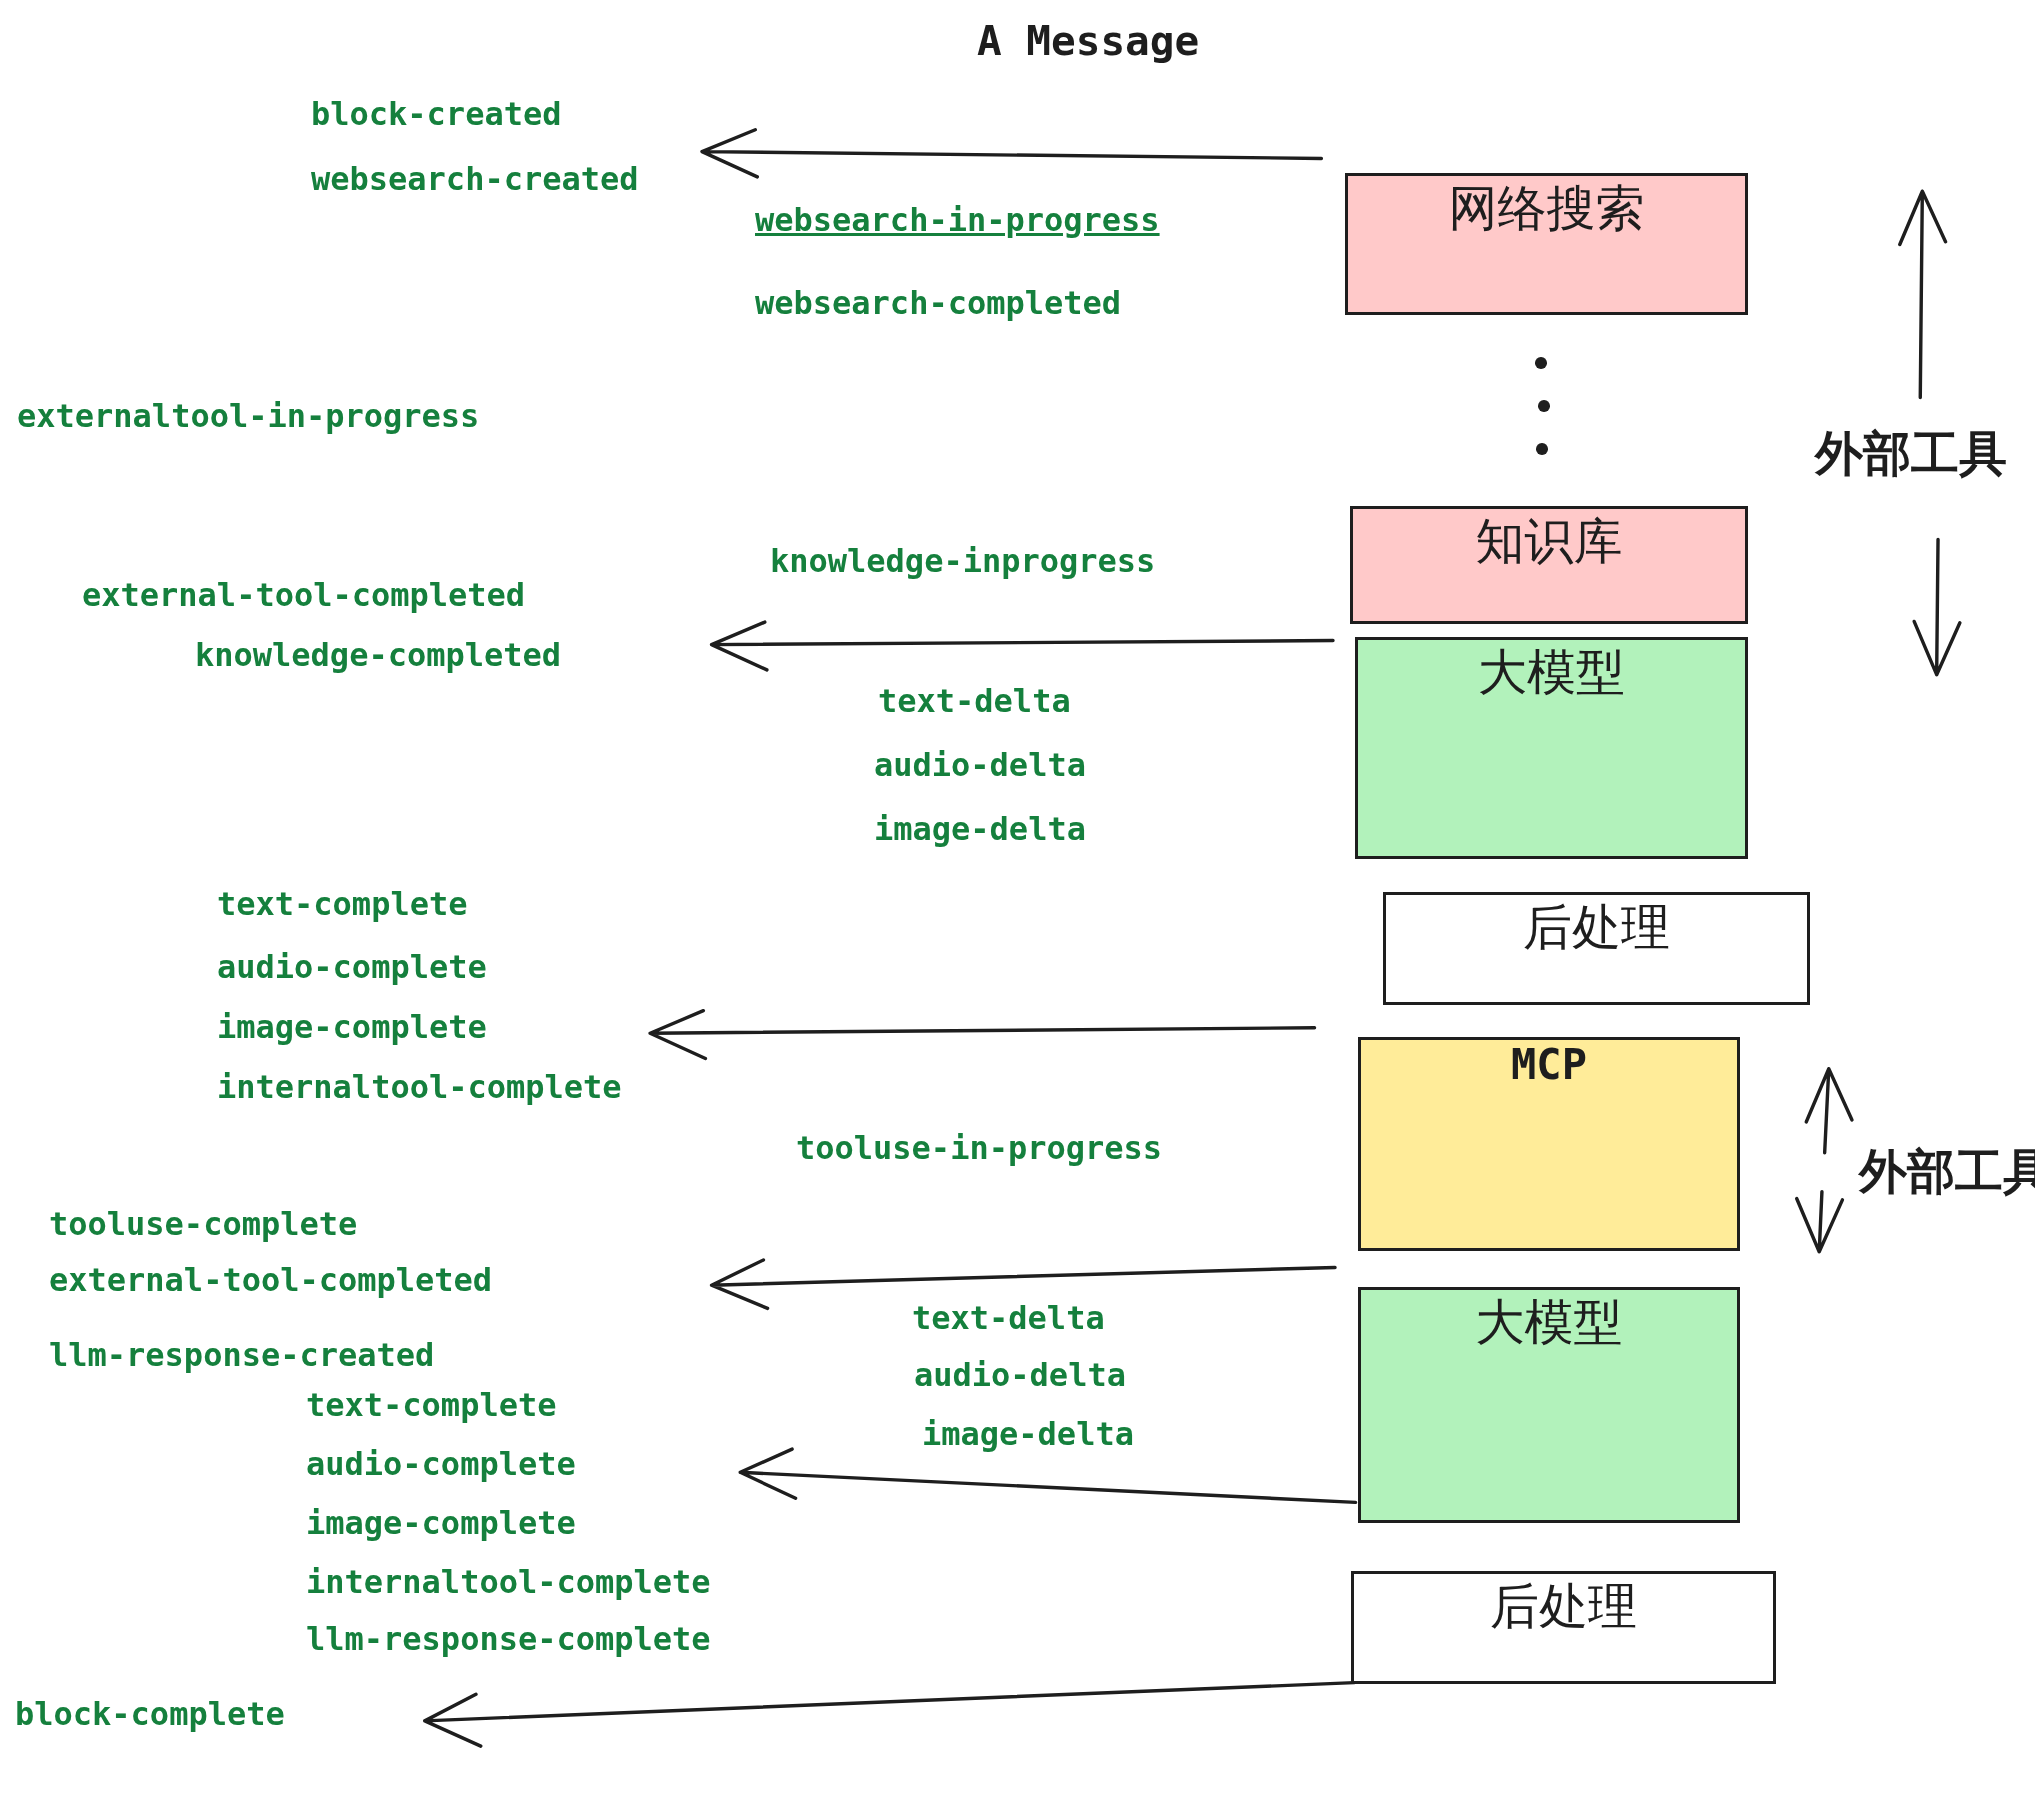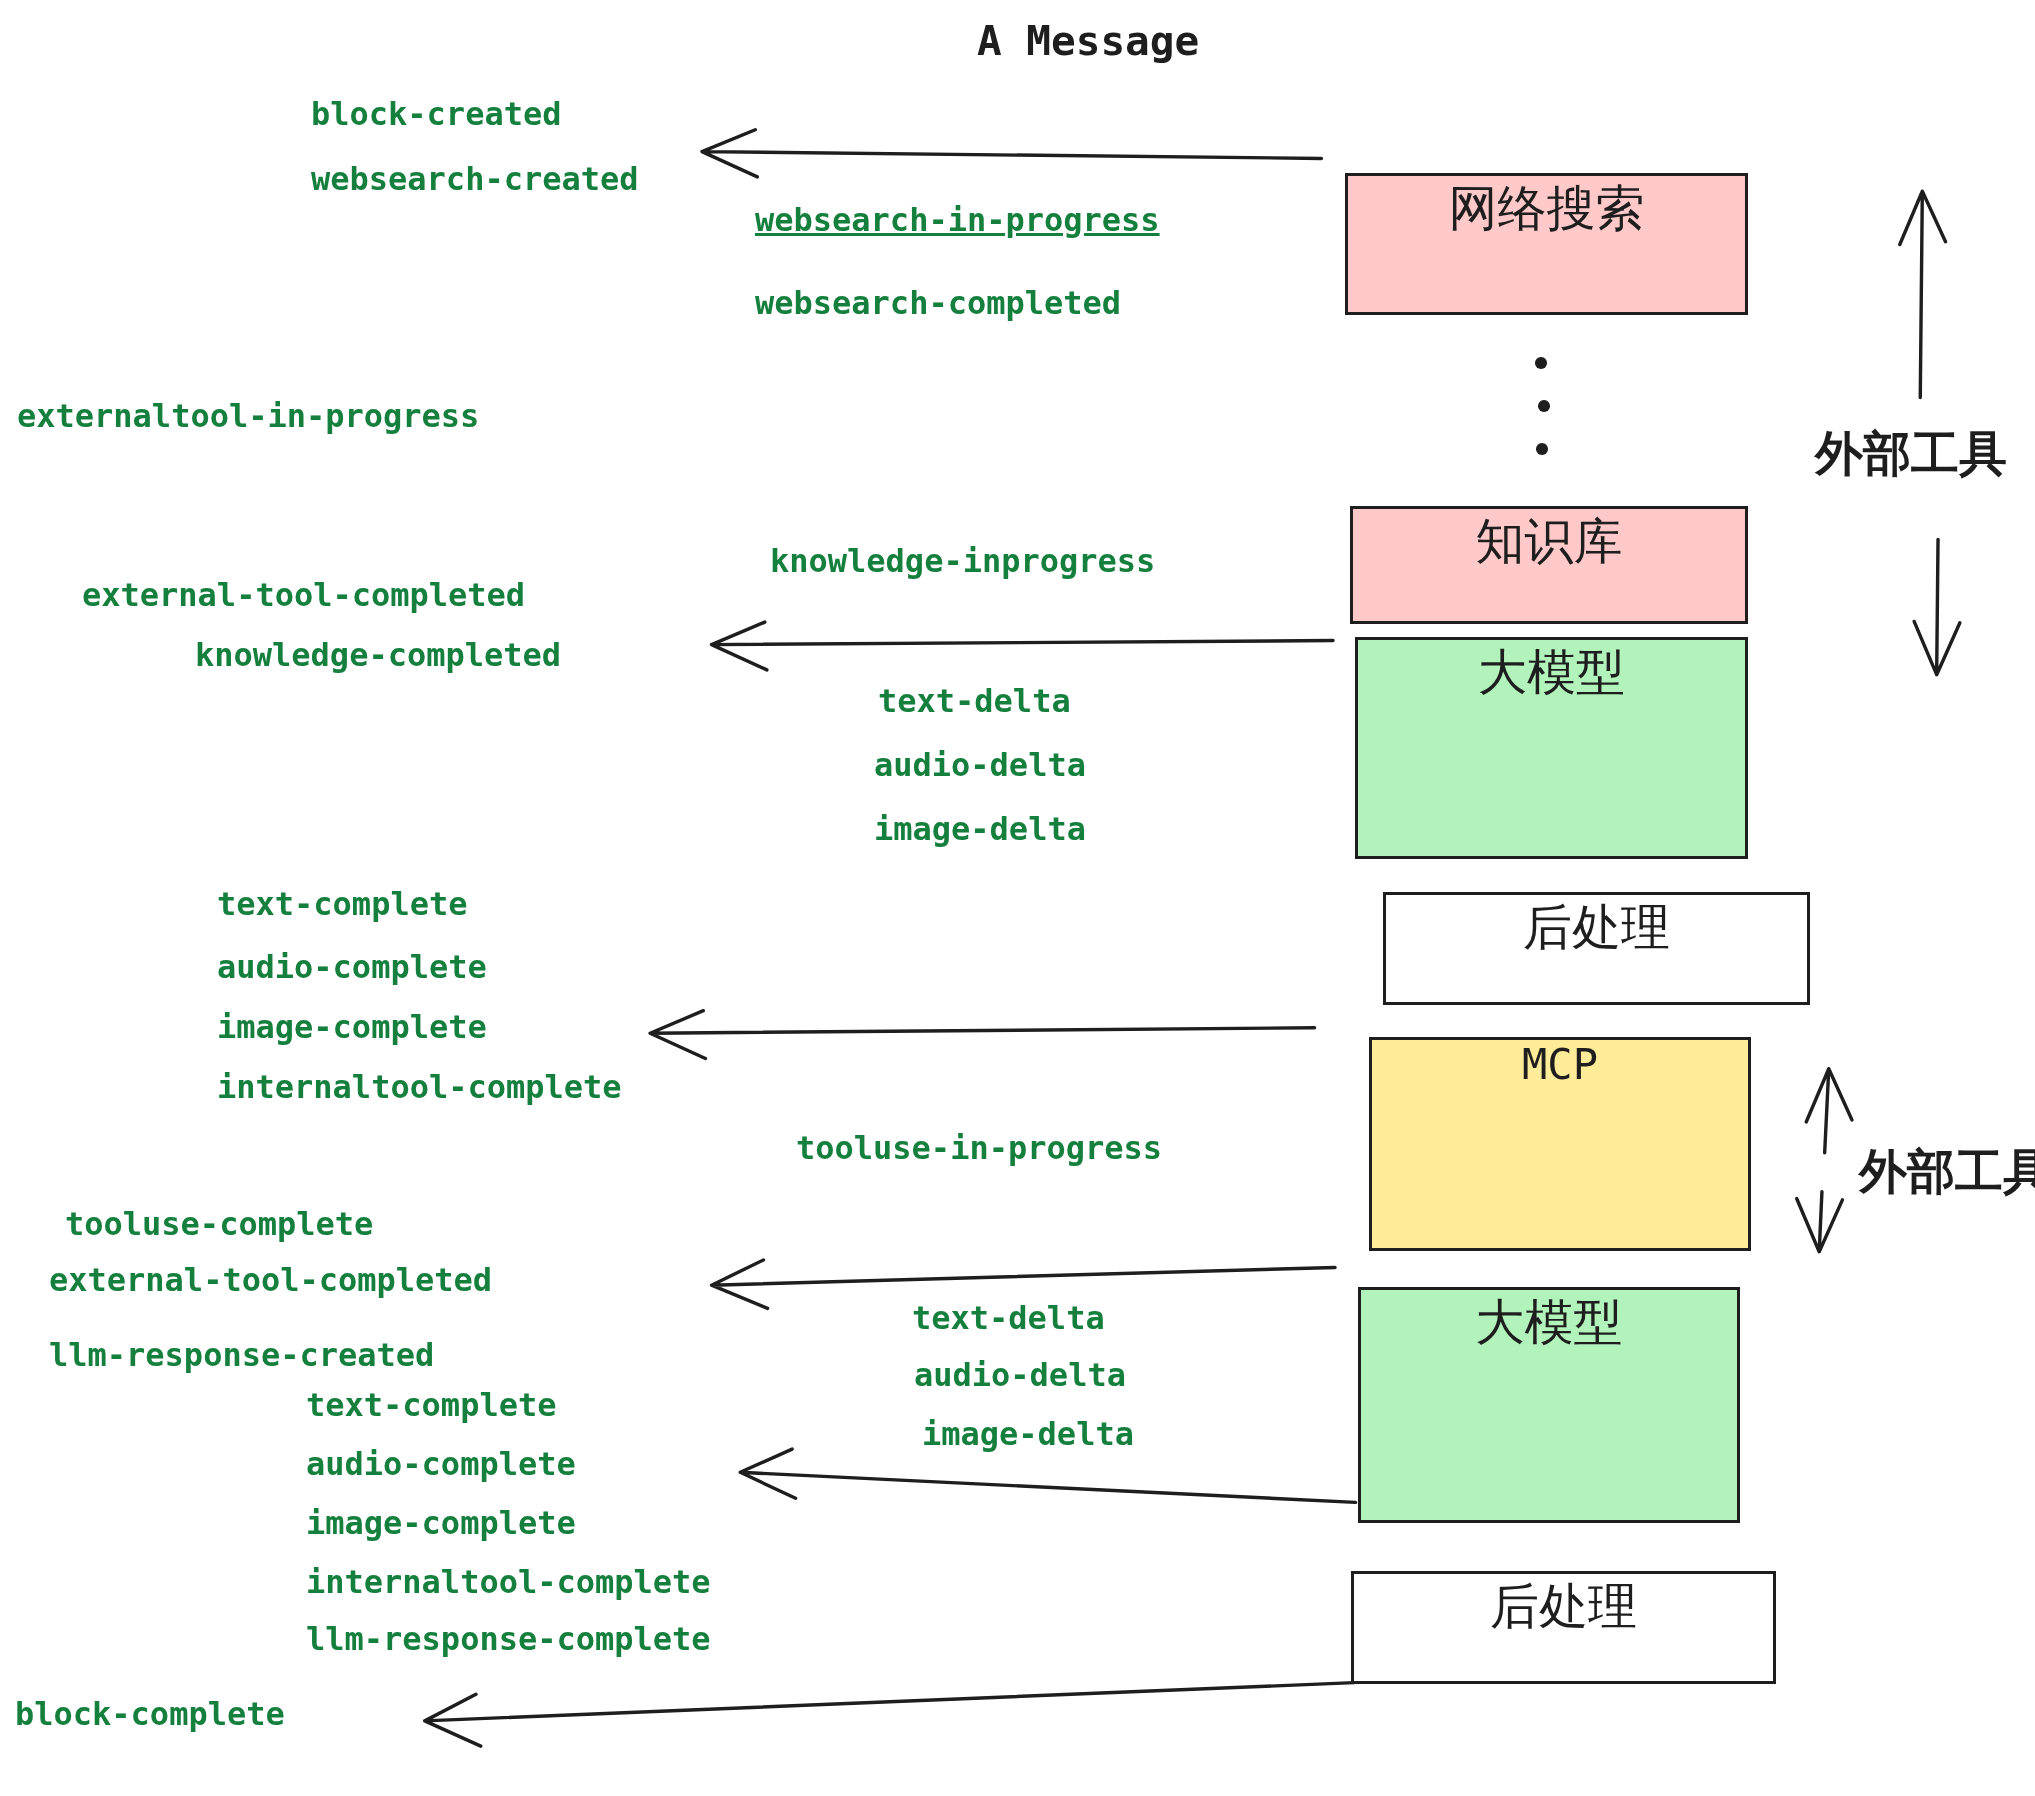--- a/index.html
+++ b/index.html
@@ -37,22 +37,21 @@
     align-items: flex-start;
     justify-content: center;
     font-family: "DejaVu Sans", "Liberation Sans", sans-serif;
     font-size: 49px;
     font-weight: 500;
     color: #1e1e1e;
   }
   .box.mono-label {
     font-family: "DejaVu Sans Mono", monospace;
     font-size: 42px;
-    font-weight: 400;
-    margin-left: 11px;
+    font-weight: 700;
   }
   .cjk {
     position: absolute;
     white-space: nowrap;
     font-family: "DejaVu Sans", "Liberation Sans", sans-serif;
     font-size: 48px;
     font-weight: 600;
     line-height: 1;
     color: #1e1e1e;
   }
@@ -97,21 +96,21 @@
   <div class="ev" style="left:878px; top:685px;">text-delta</div>
   <div class="ev" style="left:874px; top:749px;">audio-delta</div>
   <div class="ev" style="left:874px; top:813px;">image-delta</div>
 
   <div class="ev" style="left:217px;  top:888px;">text-complete</div>
   <div class="ev" style="left:217px;  top:951px;">audio-complete</div>
   <div class="ev" style="left:217px;  top:1011px;">image-complete</div>
   <div class="ev" style="left:217px;  top:1071px;">internaltool-complete</div>
 
   <div class="ev" style="left:770px; top:1132px;margin-left:26px;">tooluse-in-progress</div>
-  <div class="ev" style="left:49px;   top:1208px;margin-left:16px;">tooluse-complete</div>
+  <div class="ev" style="left:49px;   top:1208px;">tooluse-complete</div>
   <div class="ev" style="left:49px;   top:1264px;">external-tool-completed</div>
   <div class="ev" style="left:49px;   top:1339px;">llm-response-created</div>
 
   <div class="ev" style="left:912px; top:1302px;">text-delta</div>
   <div class="ev" style="left:914px; top:1359px;">audio-delta</div>
   <div class="ev" style="left:922px; top:1418px;">image-delta</div>
 
   <div class="ev" style="left:306px;  top:1389px;">text-complete</div>
   <div class="ev" style="left:306px;  top:1448px;">audio-complete</div>
   <div class="ev" style="left:306px;  top:1507px;">image-complete</div>

